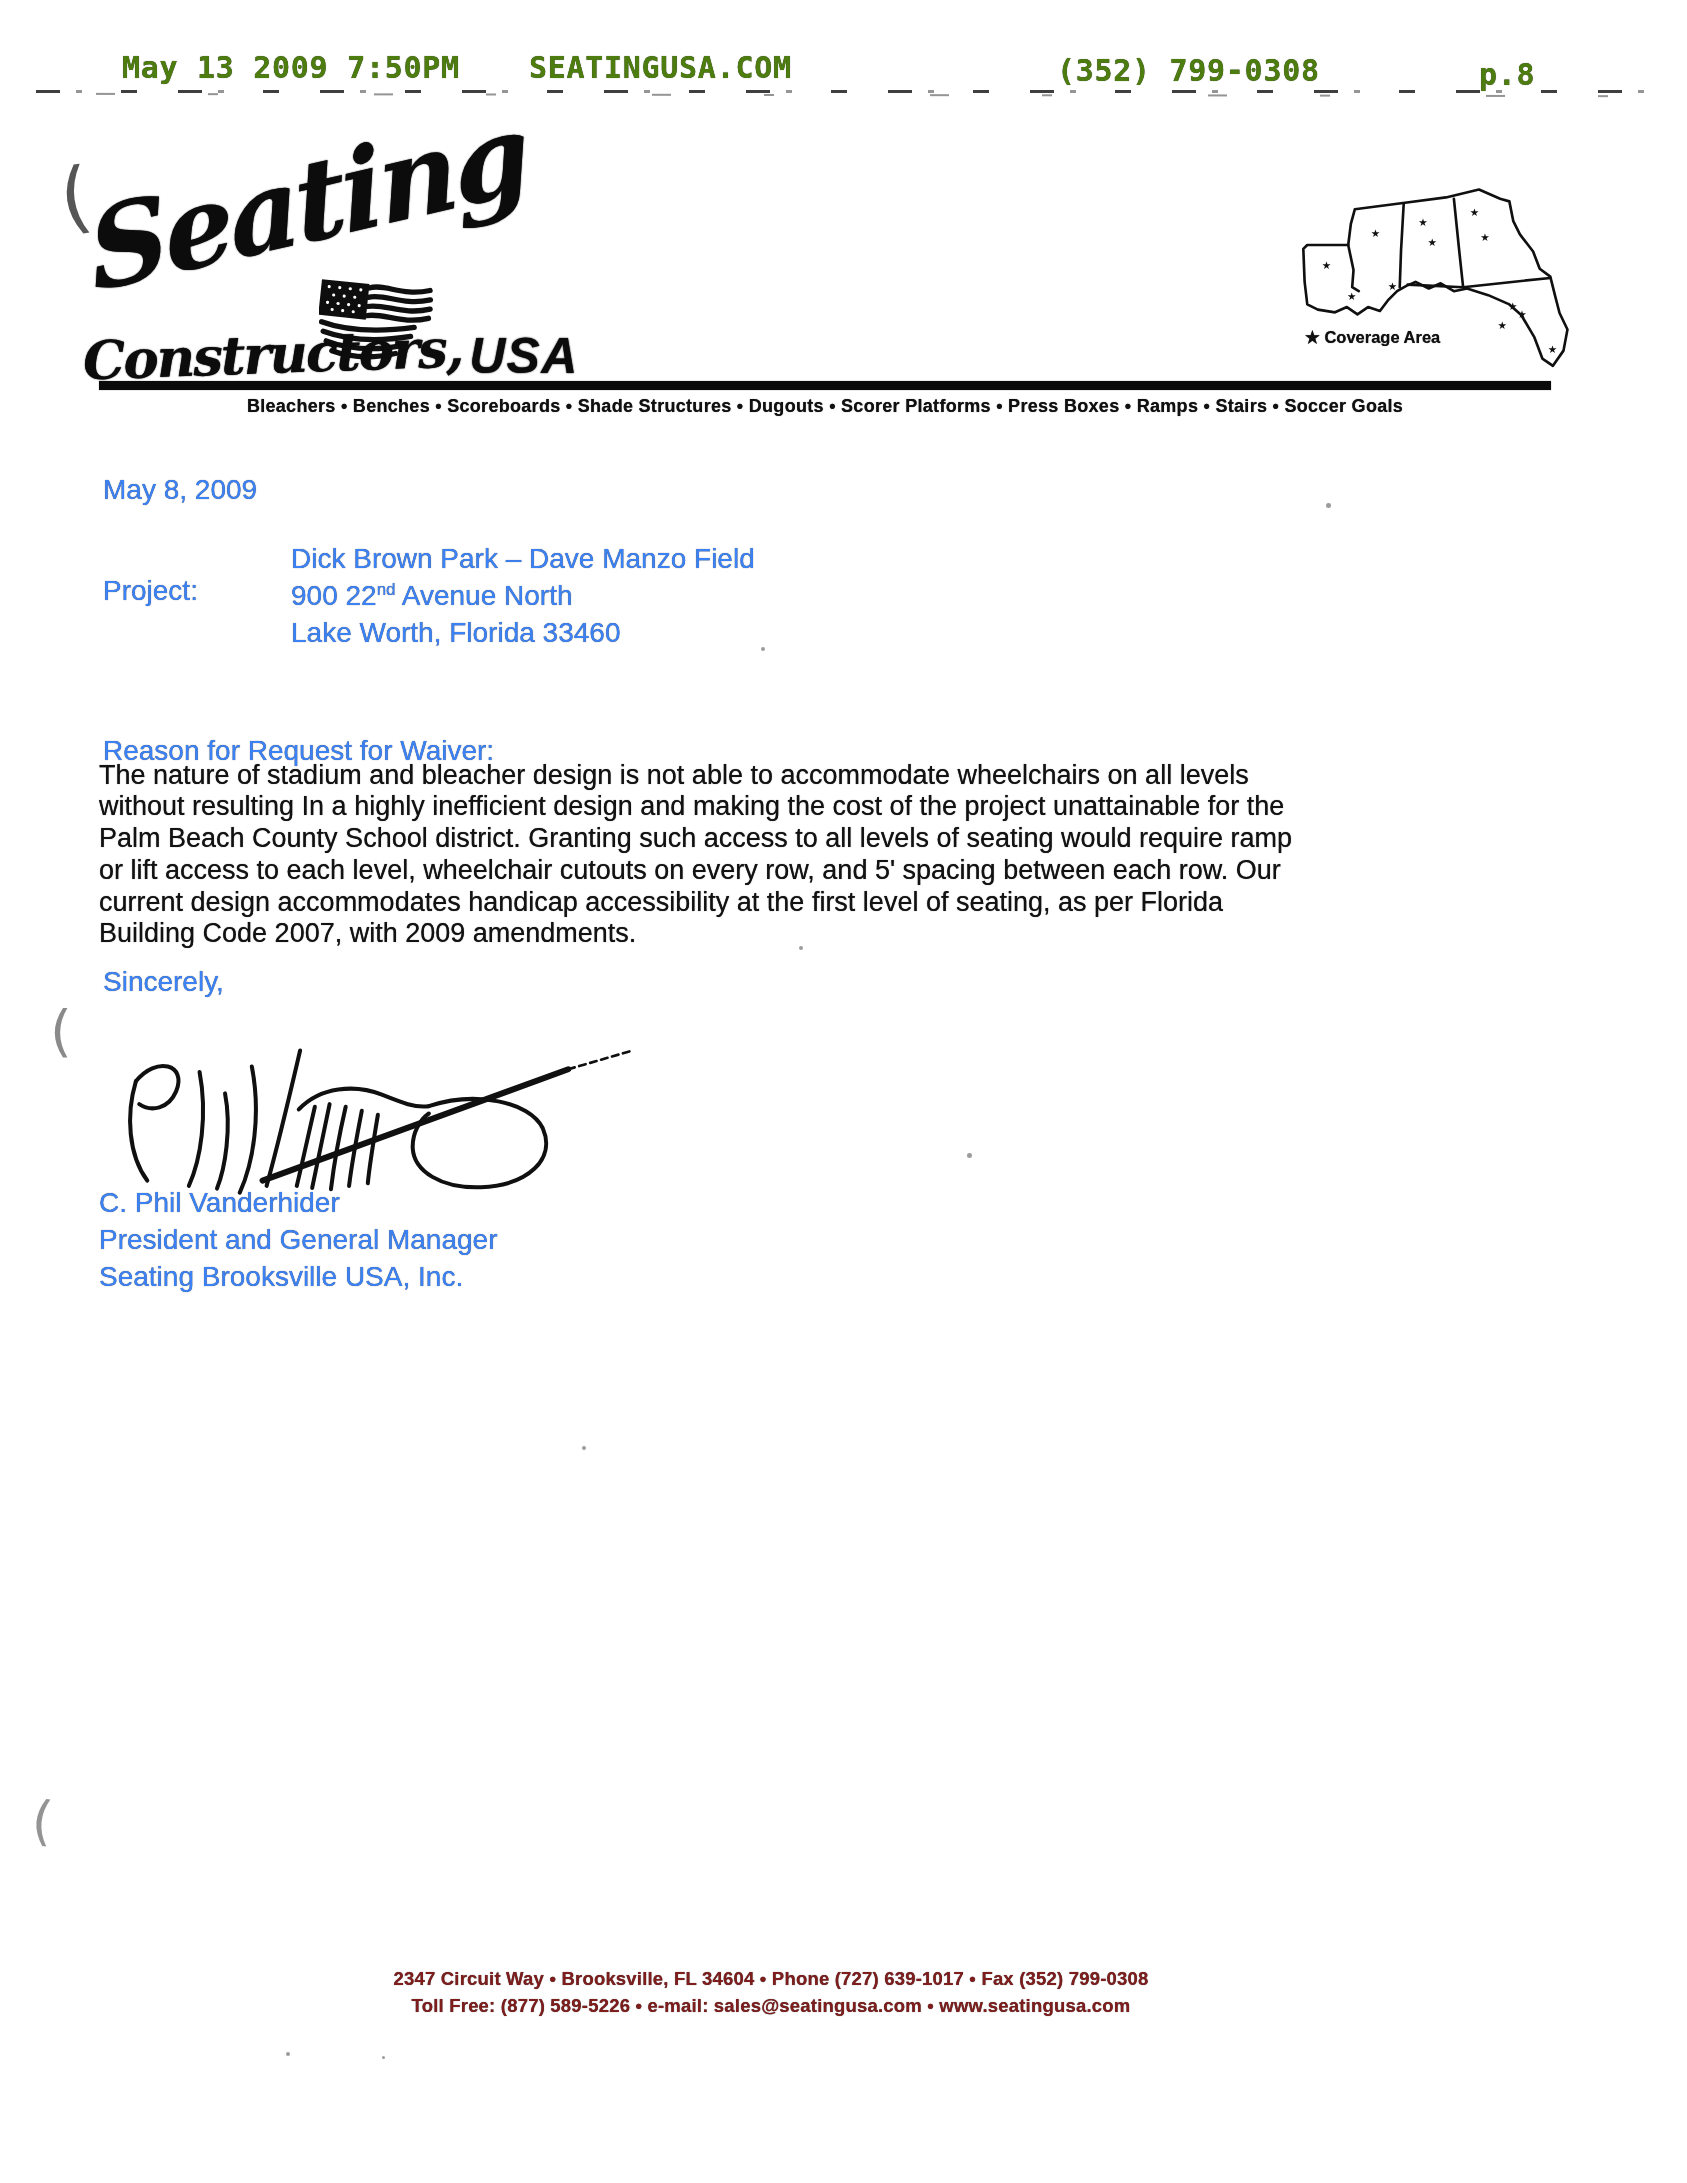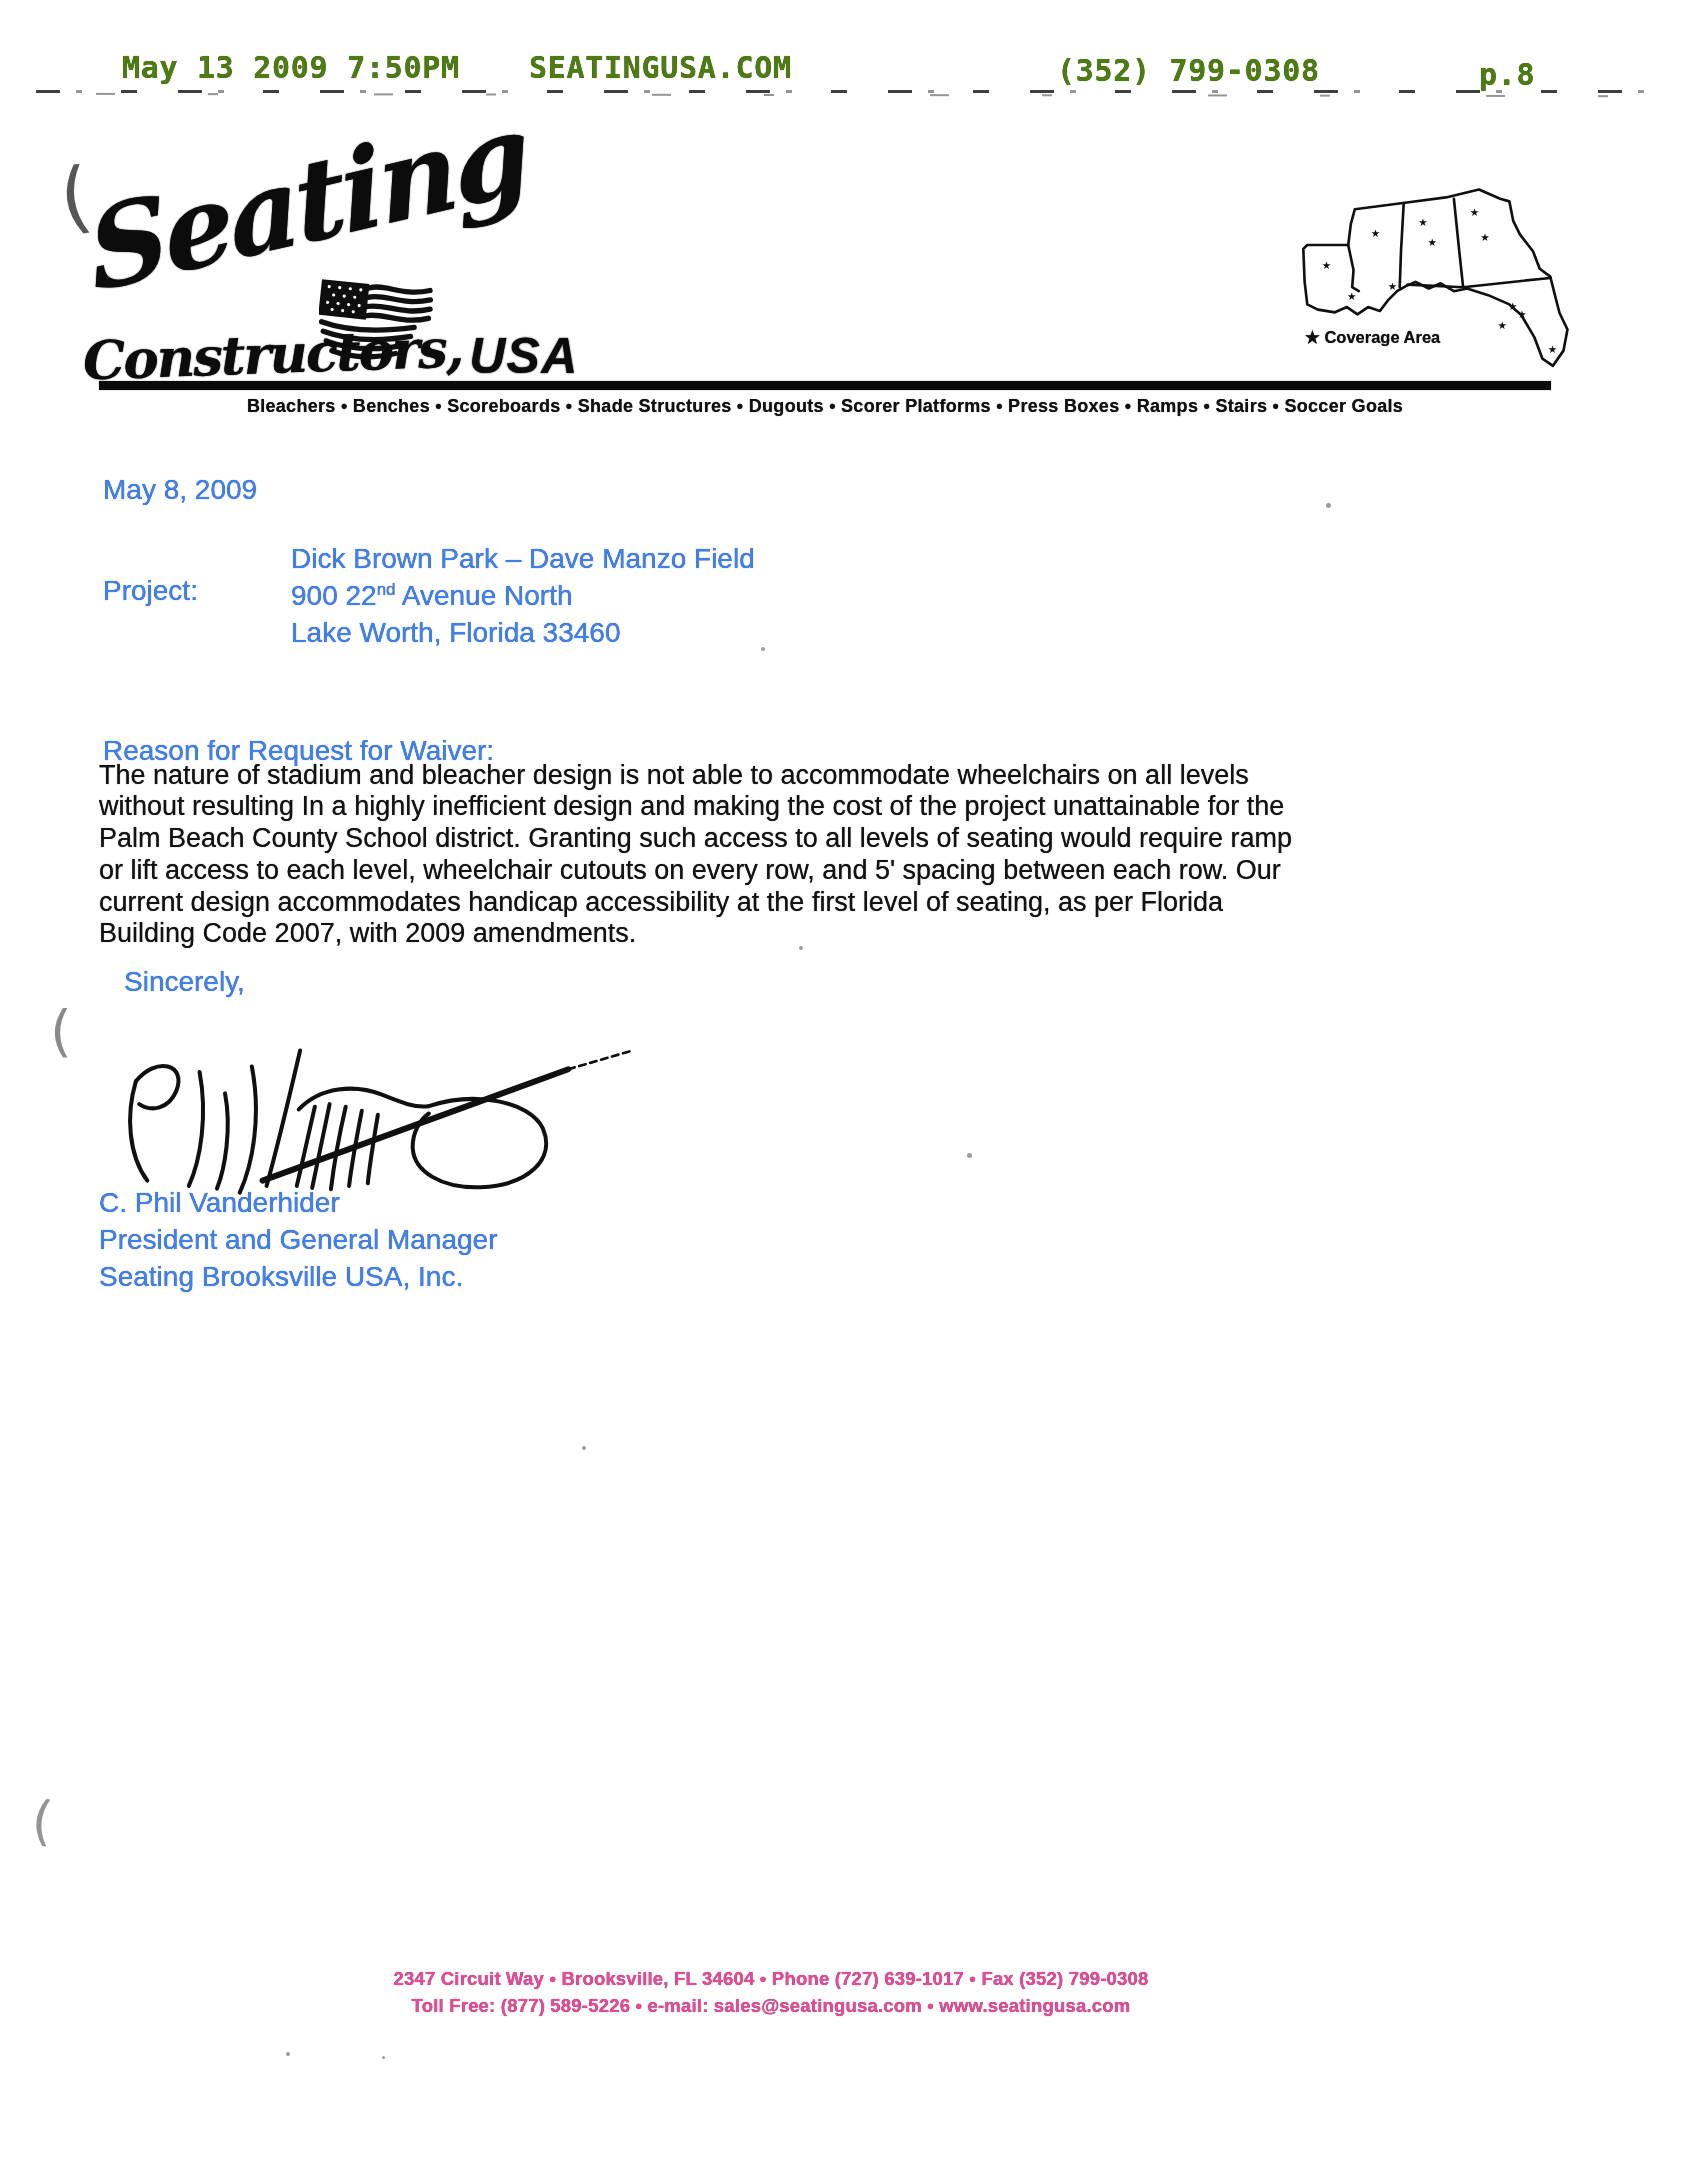--- a/index.html
+++ b/index.html
@@ -48,21 +48,21 @@
   }
   .rule { background:#0a0a0a; box-shadow:0 0 0.7px #000; }
   .tagline {
     font-size:18px; font-weight:bold; letter-spacing:0.3px; color:#101010;
     text-align:center; white-space:nowrap;
   }
   .h-body { font-size:28px; color:#3b82f6; white-space:nowrap; }
   .para-line { font-size:27px; color:#121212; white-space:nowrap; }
   sup.nd { font-size:17px; vertical-align:super; line-height:0; }
   .footer-line {
-    font-size:18.5px; font-weight:bold; color:#ec4899; text-align:center; white-space:nowrap;
+    font-size:18.5px; font-weight:bold; color:#7f1d1d; text-align:center; white-space:nowrap;
     letter-spacing:0.2px;
   }
   .map-caption { font-size:16.5px; font-weight:bold; color:#101010; white-space:nowrap; }
   .paren {
     font-family:"DejaVu Sans", sans-serif; color:#2c2c2c; font-weight:normal;
   }
   .speck { background:#3a3a3a; border-radius:50%; opacity:.5; }
   svg .stroke { stroke:#101010; fill:none; stroke-linecap:round; stroke-linejoin:round; }
 </style>
 </head>
@@ -176,21 +176,21 @@
 
 <div class="abs h-body scan" style="left:103px; top:689px;margin-top:46px;">Reason for Request for Waiver:</div>
 
 <div class="abs para-line scan" style="left:99px; top:760px;">The nature of stadium and bleacher design is not able to accommodate wheelchairs on all levels</div>
 <div class="abs para-line scan" style="left:99px; top:791px;">without resulting In a highly inefficient design and making the cost of the project unattainable for the</div>
 <div class="abs para-line scan" style="left:99px; top:823px;">Palm Beach County School district. Granting such access to all levels of seating would require ramp</div>
 <div class="abs para-line scan" style="left:99px; top:855px;">or lift access to each level, wheelchair cutouts on every row, and 5' spacing between each row. Our</div>
 <div class="abs para-line scan" style="left:99px; top:887px;">current design accommodates handicap accessibility at the first level of seating, as per Florida</div>
 <div class="abs para-line scan" style="left:99px; top:918px;">Building Code 2007, with 2009 amendments.</div>
 
-<div class="abs h-body scan" style="left:103px; top:966px;margin-left:21px;">Sincerely,</div>
+<div class="abs h-body scan" style="left:103px; top:966px;">Sincerely,</div>
 
 <div class="abs" style="left:99px; top:1027px;">
   <svg width="543" height="169" viewBox="0 0 810 250">
     <g class="stroke" stroke-width="6">
       <path d="M55,80 C40,130 44,190 72,228"></path>
       <path d="M55,80 C85,42 132,54 115,95 C104,121 78,126 60,114"></path>
       <path d="M150,66 C162,130 152,196 134,236"></path>
       <path d="M188,98 C198,150 188,210 176,240"></path>
       <path d="M228,58 C242,130 230,202 210,246"></path>
       <path d="M300,34 C280,120 260,200 250,236"></path>

